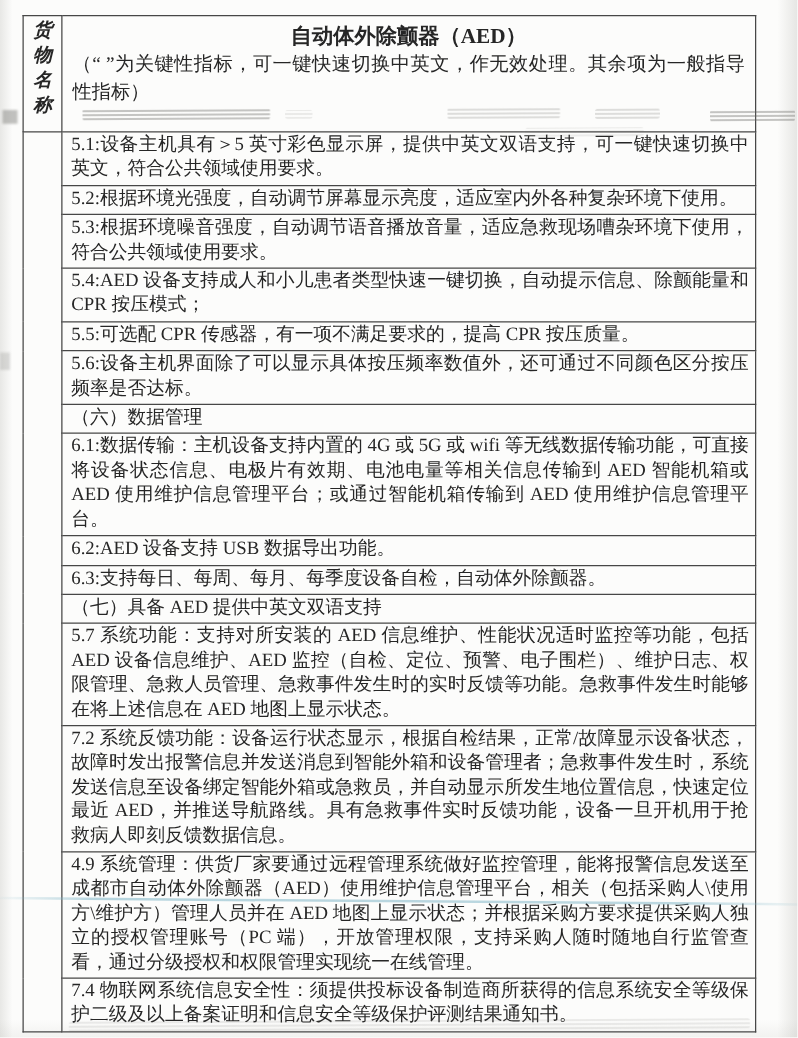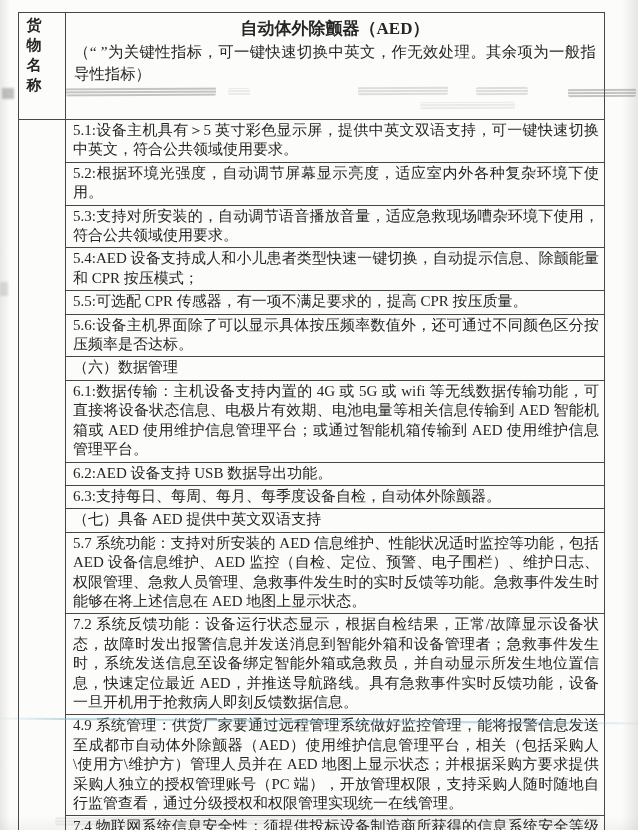--- a/index.html
+++ b/index.html
@@ -25,38 +25,39 @@
     border-collapse: collapse;
     table-layout: fixed;
     color: #262626;
   }
   table.spec-table, table.spec-table td {
     border: 1.4px solid #474747;
   }
   td.goods-cell {
     width: 30px;
     vertical-align: top;
-    padding: 2px 16px 0 0;
+    padding: 2px 0 0 0;
+    font-style: italic;
   }
   td.goods-cell .vtext {
     display: block;
     width: 17px;
     margin: 0 auto;
     font-size: 15px;
     font-weight: 600;
     line-height: 20px;
     text-align: center;
     word-break: break-all;
     letter-spacing: 0;
   }
   td.goods-empty { width: 30px; }
   td.hdr-cell {
     height: 86px;
     vertical-align: top;
-    padding: 2px 8px 18px 8px;
+    padding: 2px 8px 4px 8px;
   }
   .doc-title {
     text-align: center;
     font-weight: bold;
     font-size: 17px;
     line-height: 25px;
     margin-top: 1px;
   }
   .doc-note {
     font-size: 15.4px;
@@ -116,21 +117,21 @@
       </td>
     </tr>
     <tr class="spec">
       <td class="goods-empty" rowspan="15"></td>
       <td class="content">5.1:设备主机具有＞5 英寸彩色显示屏，提供中英文双语支持，可一键快速切换中英文，符合公共领域使用要求。</td>
     </tr>
     <tr class="spec">
       <td class="content">5.2:根据环境光强度，自动调节屏幕显示亮度，适应室内外各种复杂环境下使用。</td>
     </tr>
     <tr class="spec">
-      <td class="content">5.3:支持对所安装的，自动调节语音播放音量，适应急救现场嘈杂环境下使用，符合公共领域使用要求。</td>
+      <td class="content">5.3:根据环境噪音强度，自动调节语音播放音量，适应急救现场嘈杂环境下使用，符合公共领域使用要求。</td>
     </tr>
     <tr class="spec">
       <td class="content">5.4:AED 设备支持成人和小儿患者类型快速一键切换，自动提示信息、除颤能量和 CPR 按压模式；</td>
     </tr>
     <tr class="spec">
       <td class="content">5.5:可选配 CPR 传感器，有一项不满足要求的，提高 CPR 按压质量。</td>
     </tr>
     <tr class="spec">
       <td class="content">5.6:设备主机界面除了可以显示具体按压频率数值外，还可通过不同颜色区分按压频率是否达标。</td>
     </tr>

